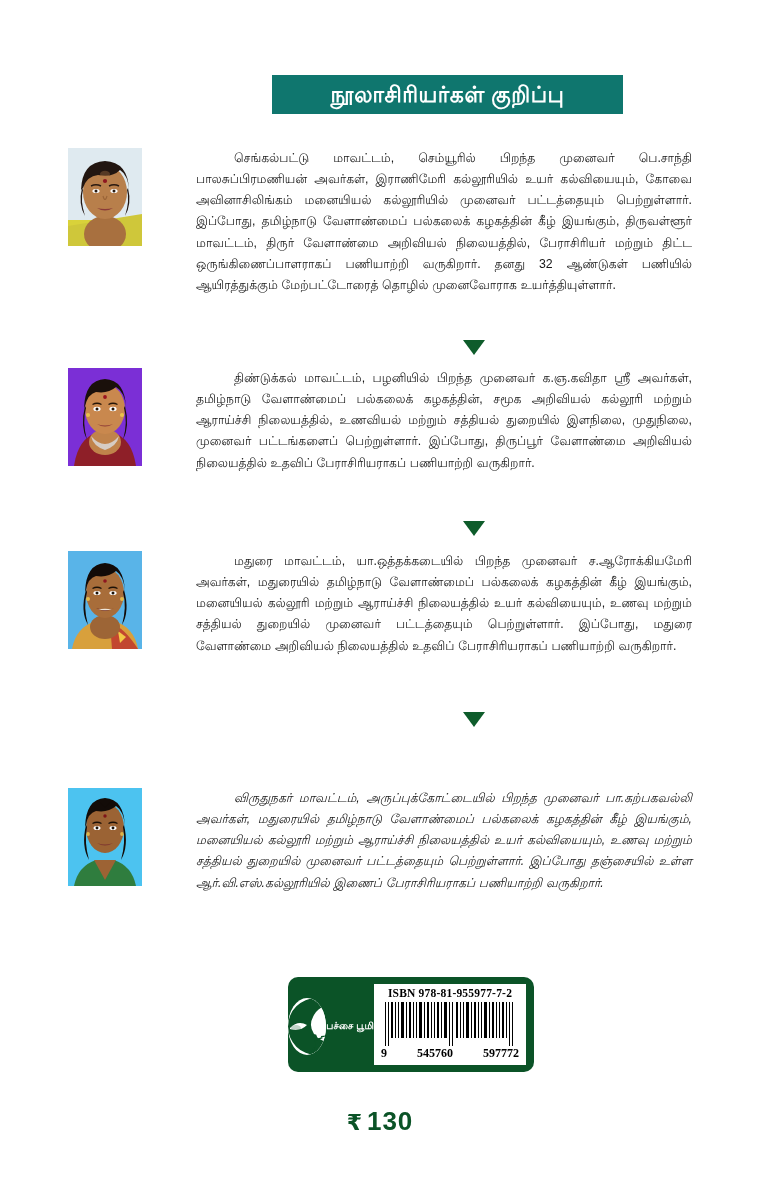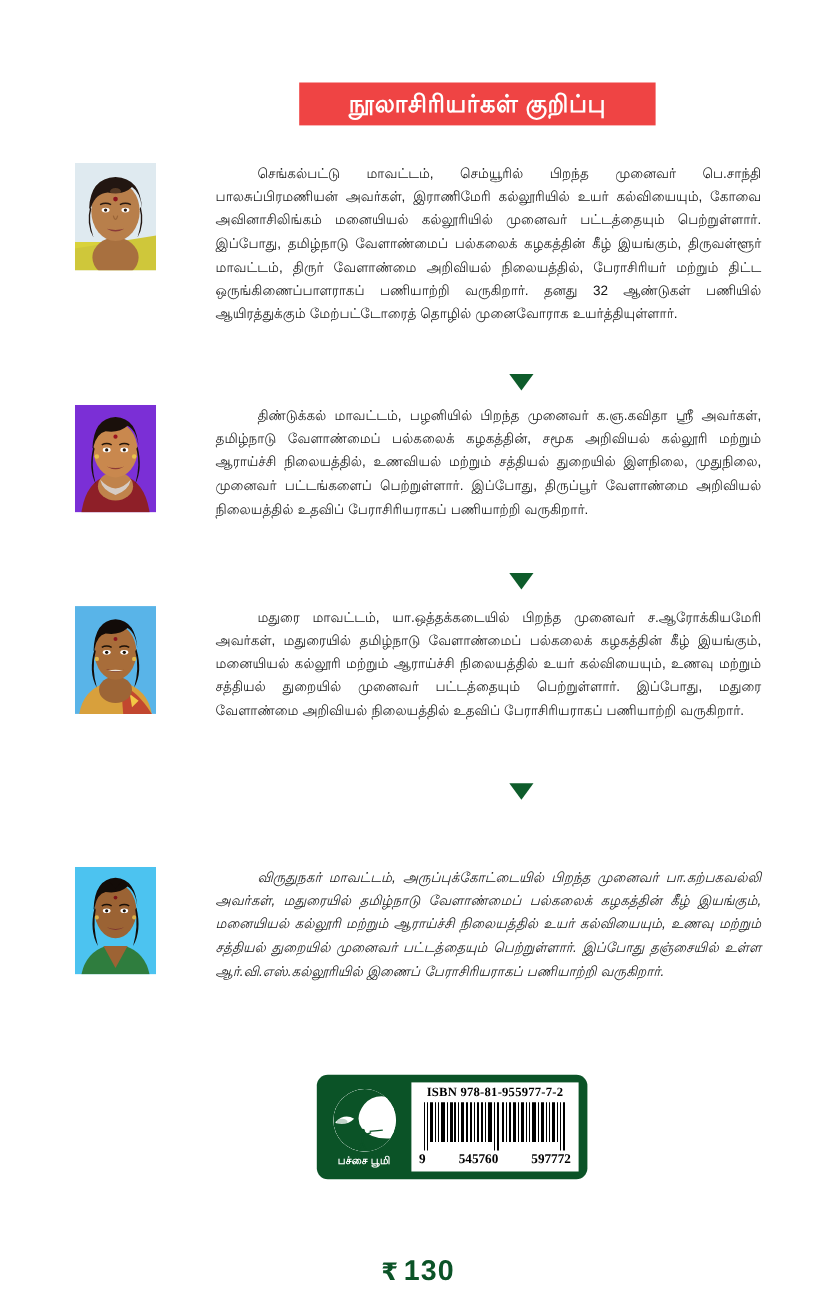--- a/index.html
+++ b/index.html
@@ -14,23 +14,23 @@
     font-family: "Liberation Sans", "DejaVu Sans", sans-serif;
     color: #1a1a1a;
     overflow: hidden;
   }
 
   
   .header-banner {
     position: absolute;
     left: 272px;
     top: 75px;
-    width: 324px;
+    width: 351px;
     height: 39px;
-    background: #ef4444;
+    background: #0f766e;
     display: flex;
     align-items: center;
     justify-content: center;
   }
   .header-title {
     color: #ffffff;
     font-size: 22px;
     font-weight: bold;
     letter-spacing: 0.5px;
     line-height: 1;
@@ -90,21 +90,21 @@
     align-items: center;
     padding: 0;
     box-sizing: border-box;
   }
   .publisher-logo {
     width: 86px;
     height: 95px;
     position: relative;
     flex: 0 0 86px;
     display: flex;
-    flex-direction: column;
+    flex-direction: row;
     align-items: center;
     justify-content: center;
   }
   .logo-circle {
     width: 57px;
     height: 57px;
     border-radius: 50%;
     background: #ffffff;
     position: relative;
     overflow: hidden;
@@ -157,21 +157,21 @@
     line-height: 1;
     margin-top: 1px;
     padding: 0 2px;
     box-sizing: border-box;
   }
 
   
   .price-line {
     position: absolute;
     left: 0;
-    top: 1140px;
+    top: 1106px;
     width: 760px;
     text-align: center;
     color: #0b5327;
     font-size: 26px;
     font-weight: bold;
     letter-spacing: 1px;
   }
   .rupee-glyph { font-size: 22px; margin-right: 4px; }
 </style>
 </head>

